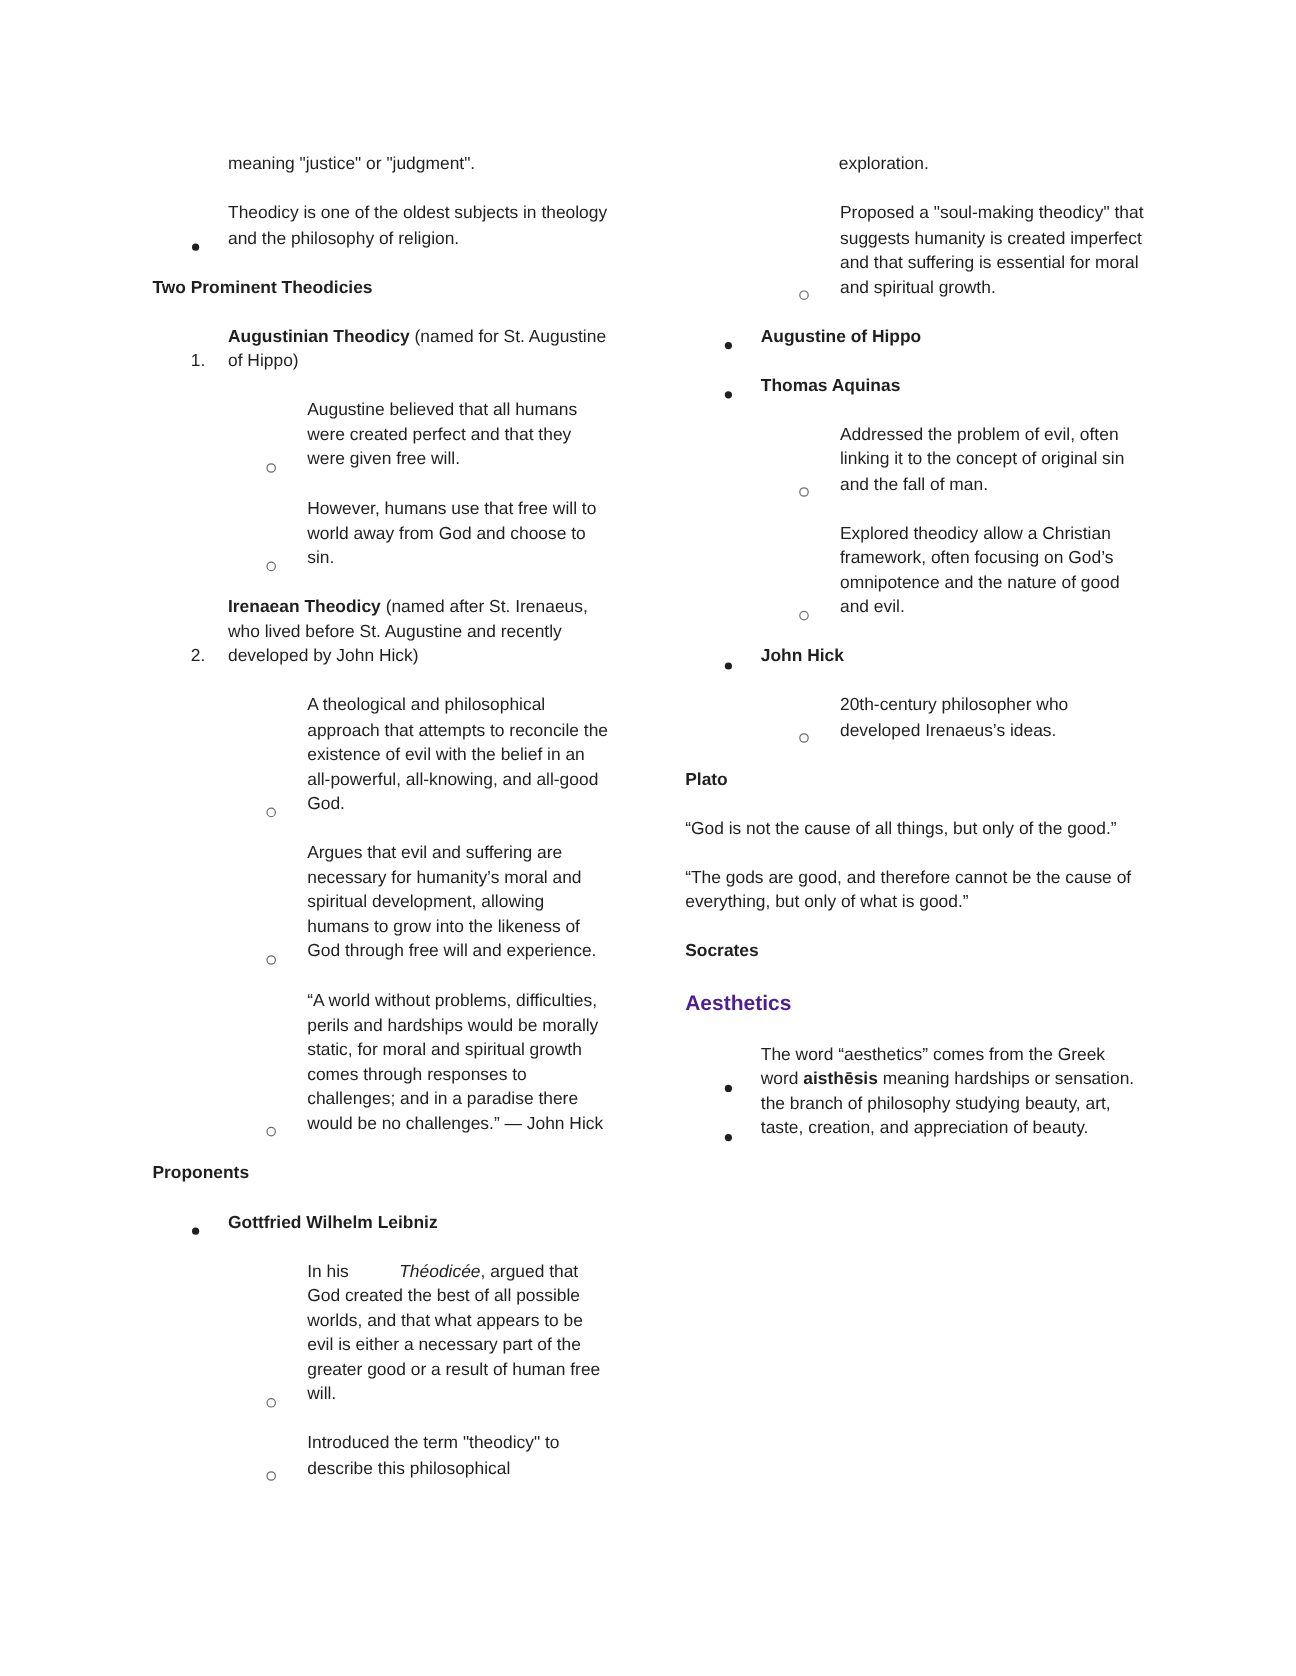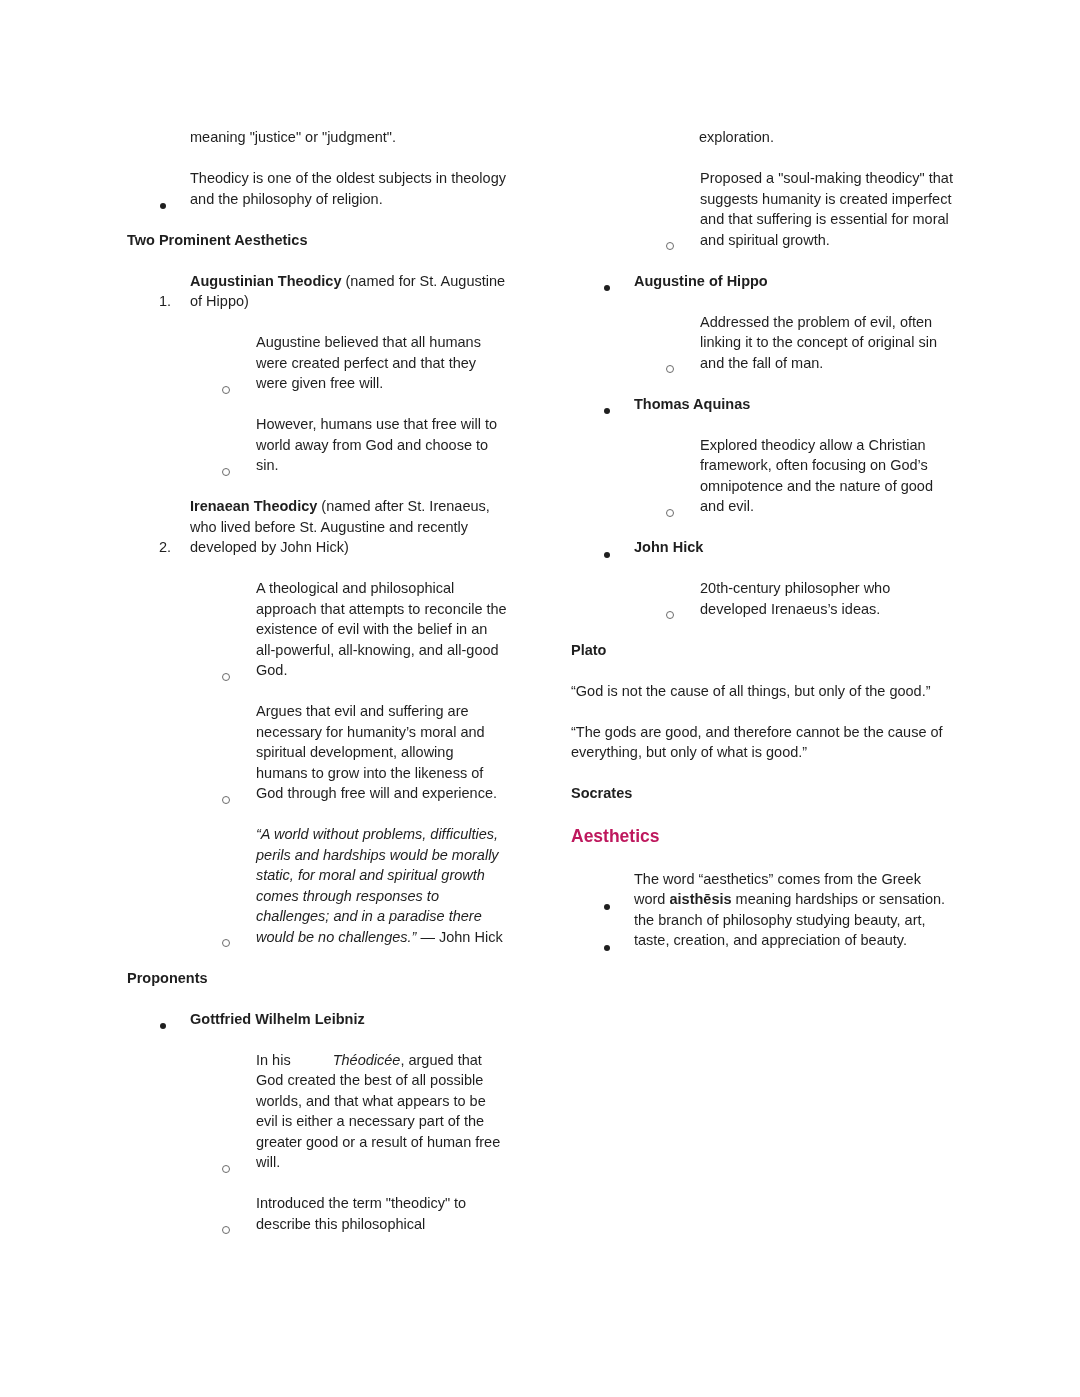--- a/index.html
+++ b/index.html
@@ -61,42 +61,42 @@
   }
   .ring {
     width: 6px; height: 6px;
     border: 1.5px solid #6b6b6b;
     border-radius: 50%;
     margin-top: 6.5px;
     background: transparent;
   }
   .bold { font-weight: 700; }
   .italic { font-style: italic; margin-left: 38px; }
-  .quote-italic { font-style: italic; }
+  .quote-italic { }
 </style>
 </head>
 <body>
 
 <div class="page">
   <div class="columns">
 
     <div class="col">
 
       <div class="blk cont1">
         <span>meaning "justice" or "judgment".</span>
       </div>
 
       <div class="blk li li1">
         <span class="marker">
             <span class="dot"></span>
           </span>
         <span class="text">Theodicy is one of the oldest subjects in theology and the philosophy of religion.</span>
       </div>
 
-      <div class="blk h3">Two Prominent Aesthetics</div>
+      <div class="blk h3">Two Prominent Theodicies</div>
 
       <div class="blk li linum">
         <span class="marker">1.</span>
         <span class="text"><span class="bold">Augustinian Theodicy</span><span> (named for St. Augustine of Hippo)</span></span>
       </div>
 
       <div class="blk li li2">
         <span class="marker">
             <span class="ring"></span>
           </span>
@@ -175,32 +175,32 @@
         <span class="text">Proposed a "soul-making theodicy" that suggests humanity is created imperfect and that suffering is essential for moral and spiritual growth.</span>
       </div>
 
       <div class="blk li li1">
         <span class="marker">
             <span class="dot"></span>
           </span>
         <span class="text bold">Augustine of Hippo</span>
       </div>
 
+      <div class="blk li li1">
+        <span class="marker">
+            <span class="dot"></span>
+          </span>
+        <span class="text bold">Thomas Aquinas</span>
+      </div>
+
       <div class="blk li li2">
         <span class="marker">
             <span class="ring"></span>
           </span>
         <span class="text">Addressed the problem of evil, often linking it to the concept of original sin and the fall of man.</span>
-      </div>
-
-      <div class="blk li li1">
-        <span class="marker">
-            <span class="dot"></span>
-          </span>
-        <span class="text bold">Thomas Aquinas</span>
       </div>
 
       <div class="blk li li2">
         <span class="marker">
             <span class="ring"></span>
           </span>
         <span class="text">Explored theodicy allow a Christian framework, often focusing on God’s omnipotence and the nature of good and evil.</span>
       </div>
 
       <div class="blk li li1">
@@ -223,21 +223,21 @@
       <div class="blk">
         <span>“God is not the cause of all things, but only of the good.”</span>
       </div>
 
       <div class="blk">
         <span>“The gods are good, and therefore cannot be the cause of everything, but only of what is good.”</span>
       </div>
 
       <div class="blk h3">Socrates</div>
 
-      <div class="blk h2-green" id="aesthetics-heading" style="color: #be185d; margin-top: 13px;">Aesthetics</div>
+      <div class="blk h2-green" id="aesthetics-heading" style="color: #4c1d95; margin-top: 13px;">Aesthetics</div>
 
       <div class="blk li li1 tight">
         <span class="marker">
             <span class="dot"></span>
           </span>
         <span class="text"><span>The word “aesthetics” comes from the Greek word </span><span class="bold">aisthēsis</span><span> meaning hardships or sensation.</span></span>
       </div>
 
       <div class="blk li li1">
         <span class="marker">

